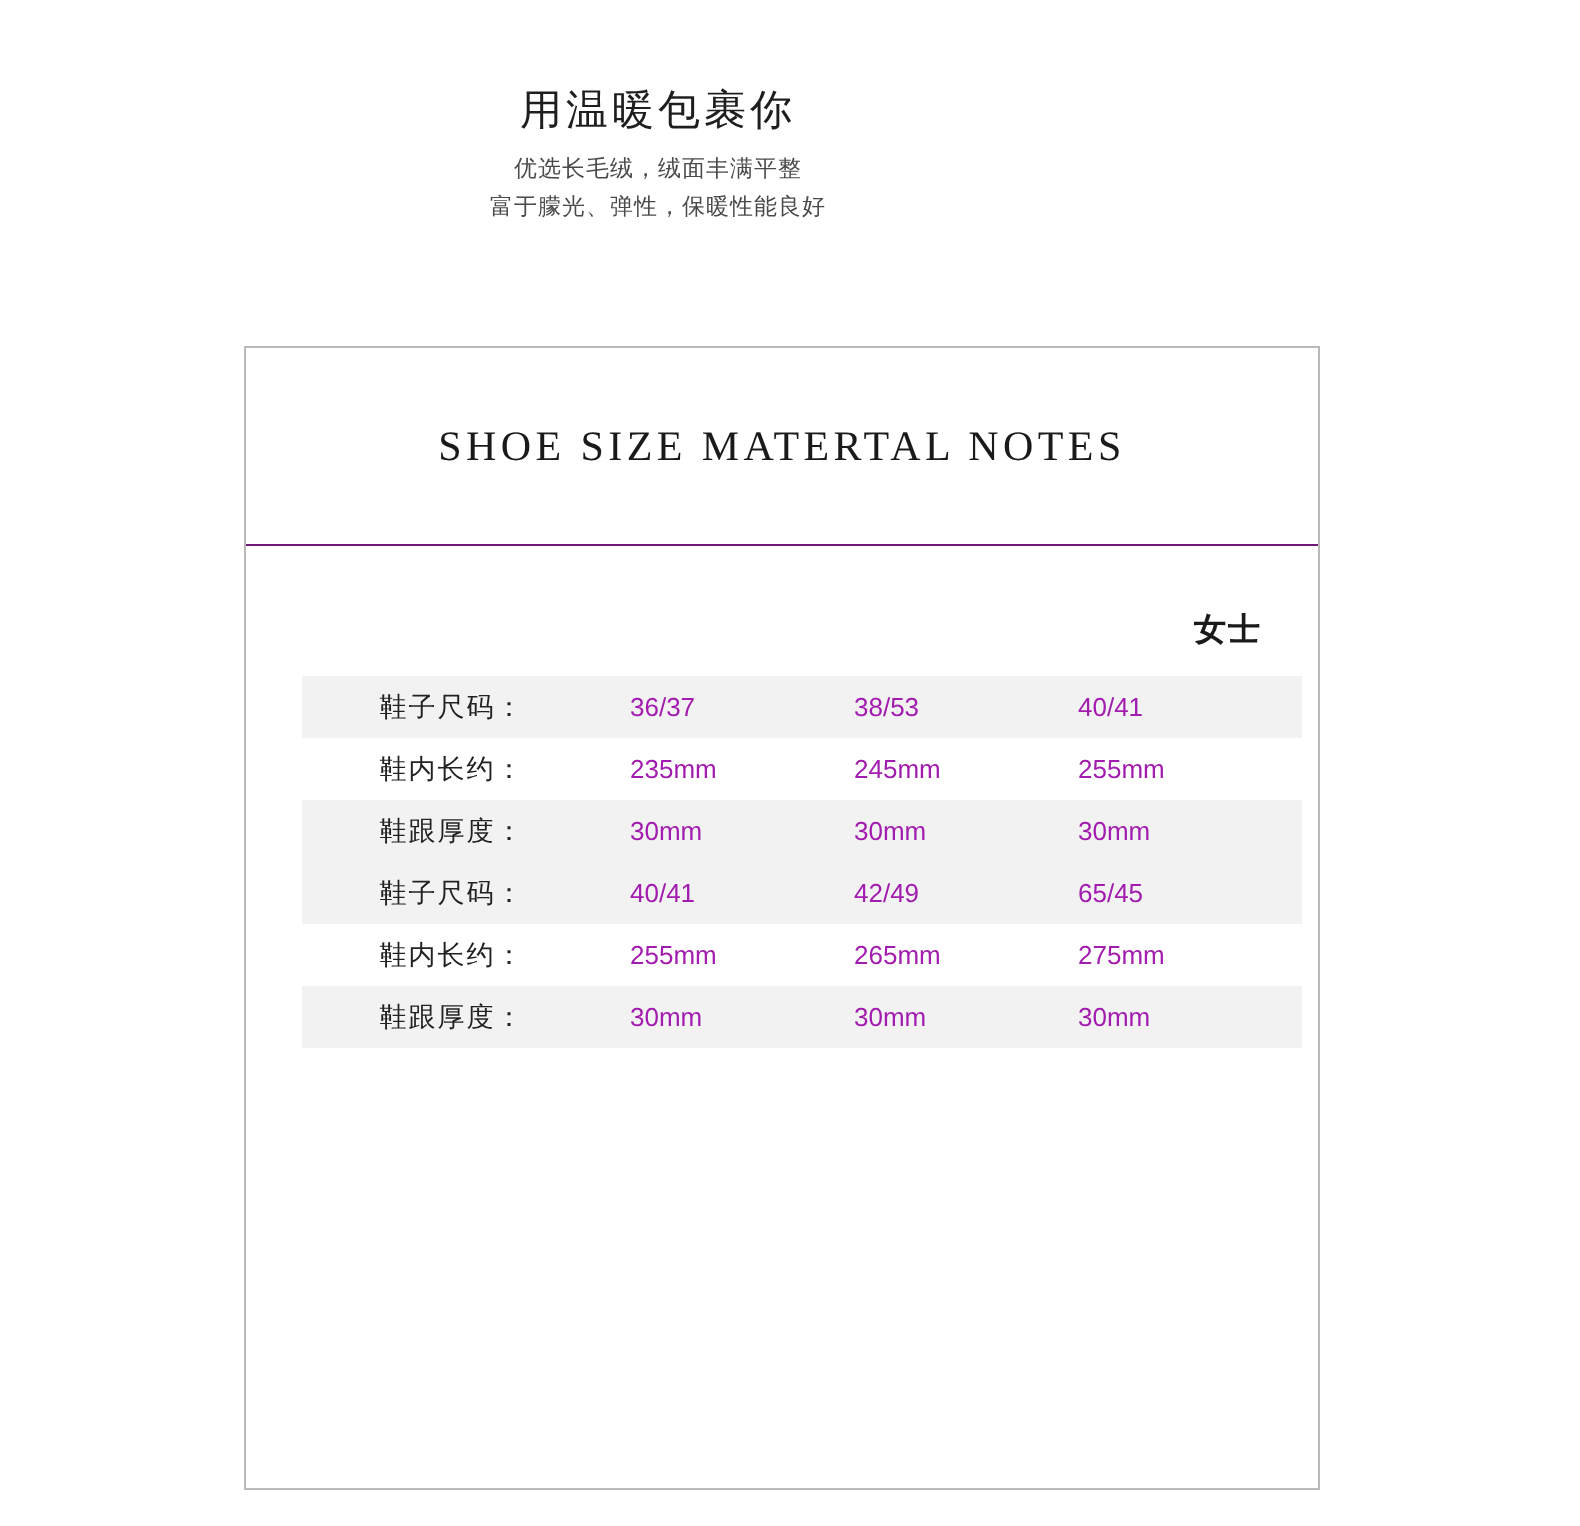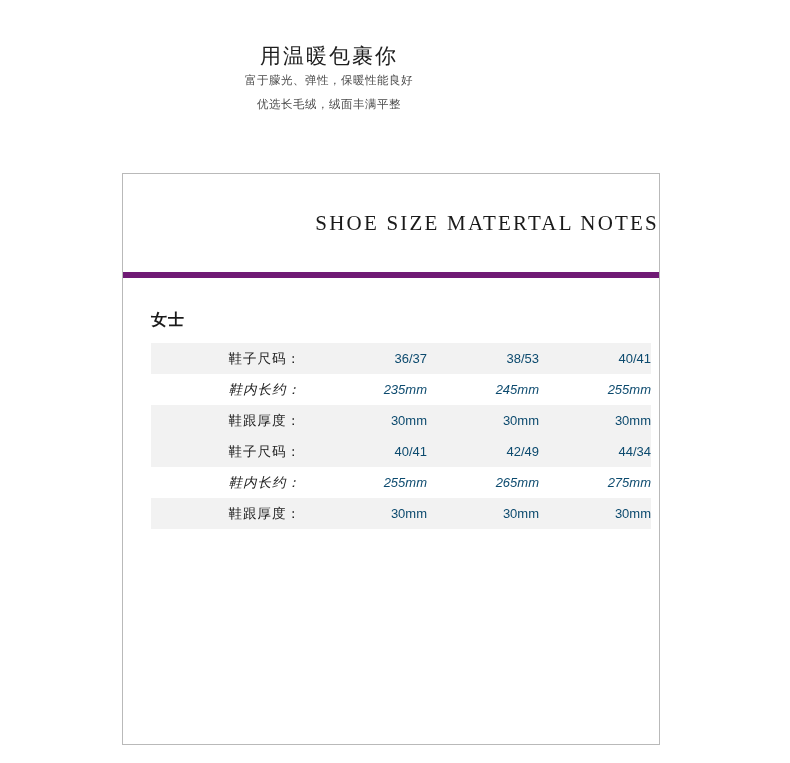--- a/index.html
+++ b/index.html
@@ -50,82 +50,82 @@
     left: 122px;
     top: 146px;
     width: 538px;
     height: 572px;
     border: 1px solid #b9b9b9;
     box-sizing: border-box;
     background: #fff;
   }
   .card-title-area {
     height: 98px;
-    border-bottom: 6px solid #701a75;
+    border-bottom: 1px solid #701a75;
     display: flex;
     align-items: center;
-    justify-content: flex-end;
+    justify-content: center;
   }
   .card-title {
     font-family: "Liberation Serif", serif;
     font-size: 21px;
     letter-spacing: 2.2px;
     color: #1a1a1a;
     white-space: nowrap;
   }
 
   
   .section {
     padding: 0 28px;
   }
   .section-heading {
-    text-align: left;
+    text-align: right;
     font-size: 16px;
     font-weight: 700;
     color: #1a1a1a;
     letter-spacing: 1px;
   }
   .section-heading.women { margin-top: 32px; margin-bottom: 12px; }
   .section-heading.men { margin-top: 22px; margin-bottom: 12px; }
 
   table.size-table {
     width: 486px;
     border-collapse: collapse;
     table-layout: fixed;
     margin: 0 auto;
   }
   table.size-table tr.shade td { background: #f2f2f2; }
   table.size-table td {
     height: 31px;
     font-size: 13px;
-    color: #0c4a6e;
-    text-align: right;
+    color: #a21caf;
+    text-align: left;
     vertical-align: middle;
     padding: 0;
   }
   table.size-table td.row-label {
     width: 150px;
-    text-align: right;
+    text-align: center;
     padding-right: 14px;
     font-size: 13.5px;
     color: #222;
     letter-spacing: 1px;
   }
   table.size-table td.val { width: 112px; }
-  table.size-table tr.plain td { background: #ffffff; font-style: italic; }
+  table.size-table tr.plain td { background: #ffffff; }
 </style>
 </head>
 <body>
 
 <div class="page">
 
   <div class="header">
     <p class="header-title">用温暖包裹你</p>
+    <p class="header-sub first">优选长毛绒，绒面丰满平整</p>
     <p class="header-sub">富于朦光、弹性，保暖性能良好</p>
-    <p class="header-sub first">优选长毛绒，绒面丰满平整</p>
   </div>
 
   <div class="card">
 
     <div class="card-title-area">
       <div class="card-title">SHOE SIZE MATERTAL NOTES</div>
     </div>
 
     <div class="section">
       <div class="section-heading women">女士</div>
@@ -153,21 +153,21 @@
       </table>
     </div>
 
     <div class="section">
       <table class="size-table">
         <tbody>
           <tr class="shade">
             <td class="row-label">鞋子尺码：</td>
             <td class="val">40/41</td>
             <td class="val">42/49</td>
-            <td class="val">44/34</td>
+            <td class="val">65/45</td>
           </tr>
           <tr class="plain">
             <td class="row-label">鞋内长约：</td>
             <td class="val">255mm</td>
             <td class="val">265mm</td>
             <td class="val">275mm</td>
           </tr>
           <tr class="shade">
             <td class="row-label">鞋跟厚度：</td>
             <td class="val">30mm</td>

